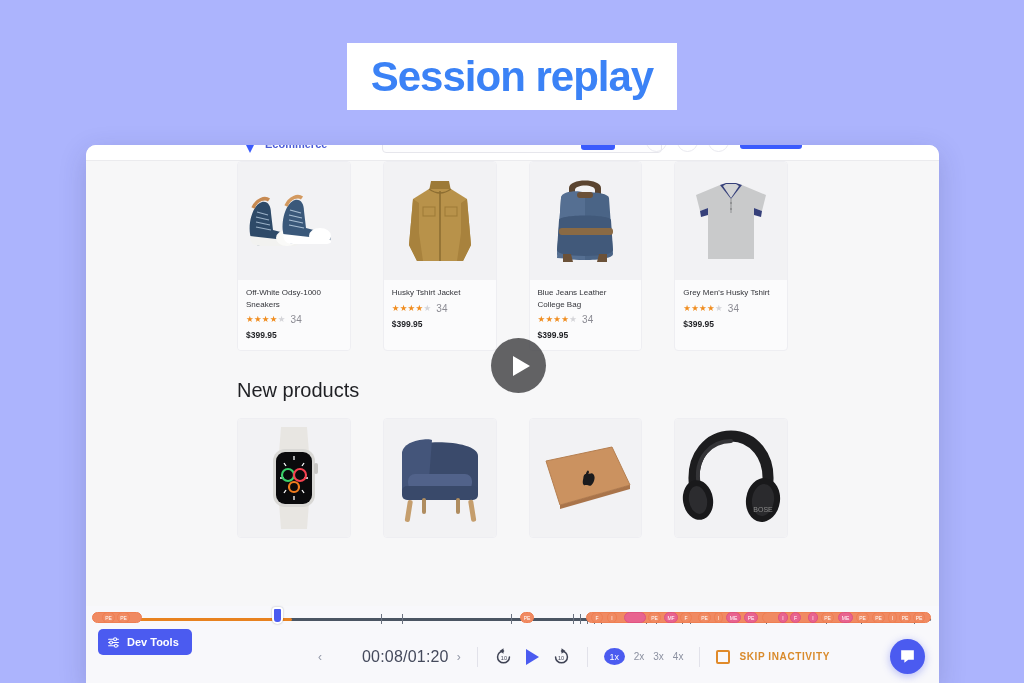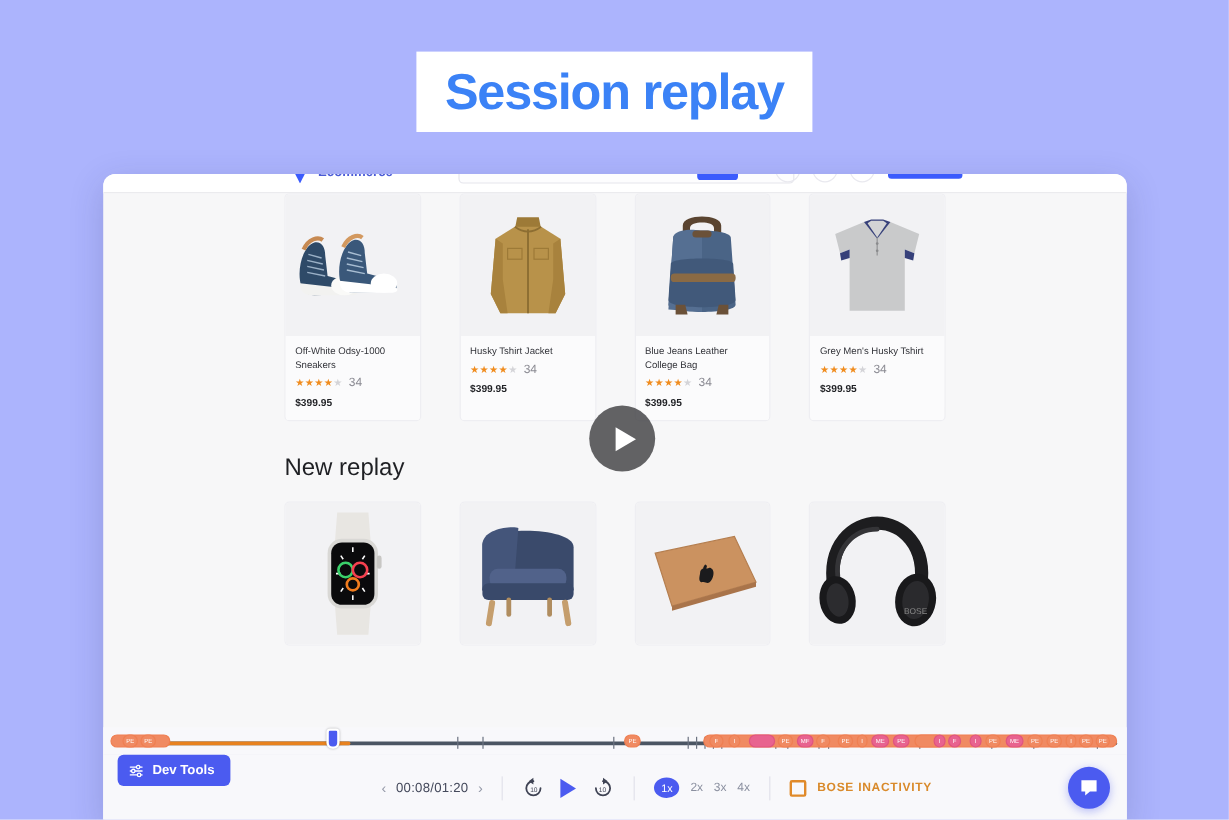--- a/index.html
+++ b/index.html
@@ -193,21 +193,21 @@
     display: flex; align-items: center; gap: 7px;
     cursor: pointer;
     font-family: "Liberation Sans", sans-serif;
   }
   .center-controls {
     position: absolute; left: 232px; top: 0;
     height: 55px; display: flex; align-items: center; gap: 0;
   }
   .time-group { display: flex; align-items: center; gap: 8px; color: #5c6070; }
   .chev { font-size: 12px; color: #9499a8; cursor: pointer; user-select: none; }
-  .time-text { font-size: 11px; color: #454a5c; letter-spacing: 0.2px; }
+  .time-text { font-size: 16px; color: #454a5c; letter-spacing: 0.2px; margin-left: 32px; }
   .divider { width: 1px; height: 20px; background: #e2e2ea; margin: 0 16px; }
   .ctrl-icon { cursor: pointer; display: flex; align-items: center; }
   .icon-gap { margin-left: 13px; }
   .play-tri {
     width: 0; height: 0;
     border-left: 13px solid #4b5bf0;
     border-top: 8px solid transparent;
     border-bottom: 8px solid transparent;
   }
   .speed-group { display: flex; align-items: center; gap: 9px; }
@@ -370,21 +370,21 @@
           <div class="rating-row">
             <span class="stars">★★★★<span class="off">★</span></span>
             <span class="rating-count">34</span>
           </div>
           <div class="product-price">$399.95</div>
         </div>
       </div>
 
     </div>
 
-    <div class="section-title">New replay</div>
+    <div class="section-title">New products</div>
     <div class="product-row">
 
       <div class="product-card">
         <div class="product-img">
           <svg width="62" height="110" viewBox="0 0 62 110">
             <path d="M18 4 L44 4 L46 30 L16 30 Z" fill="#e8e6e2"></path>
             <path d="M16 80 L46 80 L44 106 L18 106 Z" fill="#e8e6e2"></path>
             <rect x="10" y="26" width="42" height="58" rx="12" fill="#d9d8d5"></rect>
             <rect x="13" y="29" width="36" height="52" rx="9" fill="#0a0a0c"></rect>
             <rect x="51" y="40" width="4" height="11" rx="2" fill="#c8c7c4"></rect>
@@ -564,21 +564,21 @@
         <span class="speed-pill">1x</span>
         <span class="speed-opt">2x</span>
         <span class="speed-opt">3x</span>
         <span class="speed-opt">4x</span>
       </div>
 
       <div class="divider"></div>
 
       <div class="skip-group">
         <span class="skip-box"></span>
-        <span class="skip-label">BOSE INACTIVITY</span>
+        <span class="skip-label">SKIP INACTIVITY</span>
       </div>
     </div>
 
     <div class="chat-bubble">
       <svg width="19" height="19" viewBox="0 0 24 24">
         <path d="M4 4 H20 V16 H13 L8 20 V16 H4 Z" fill="#ffffff"></path>
       </svg>
     </div>
   </div>
 </div>

